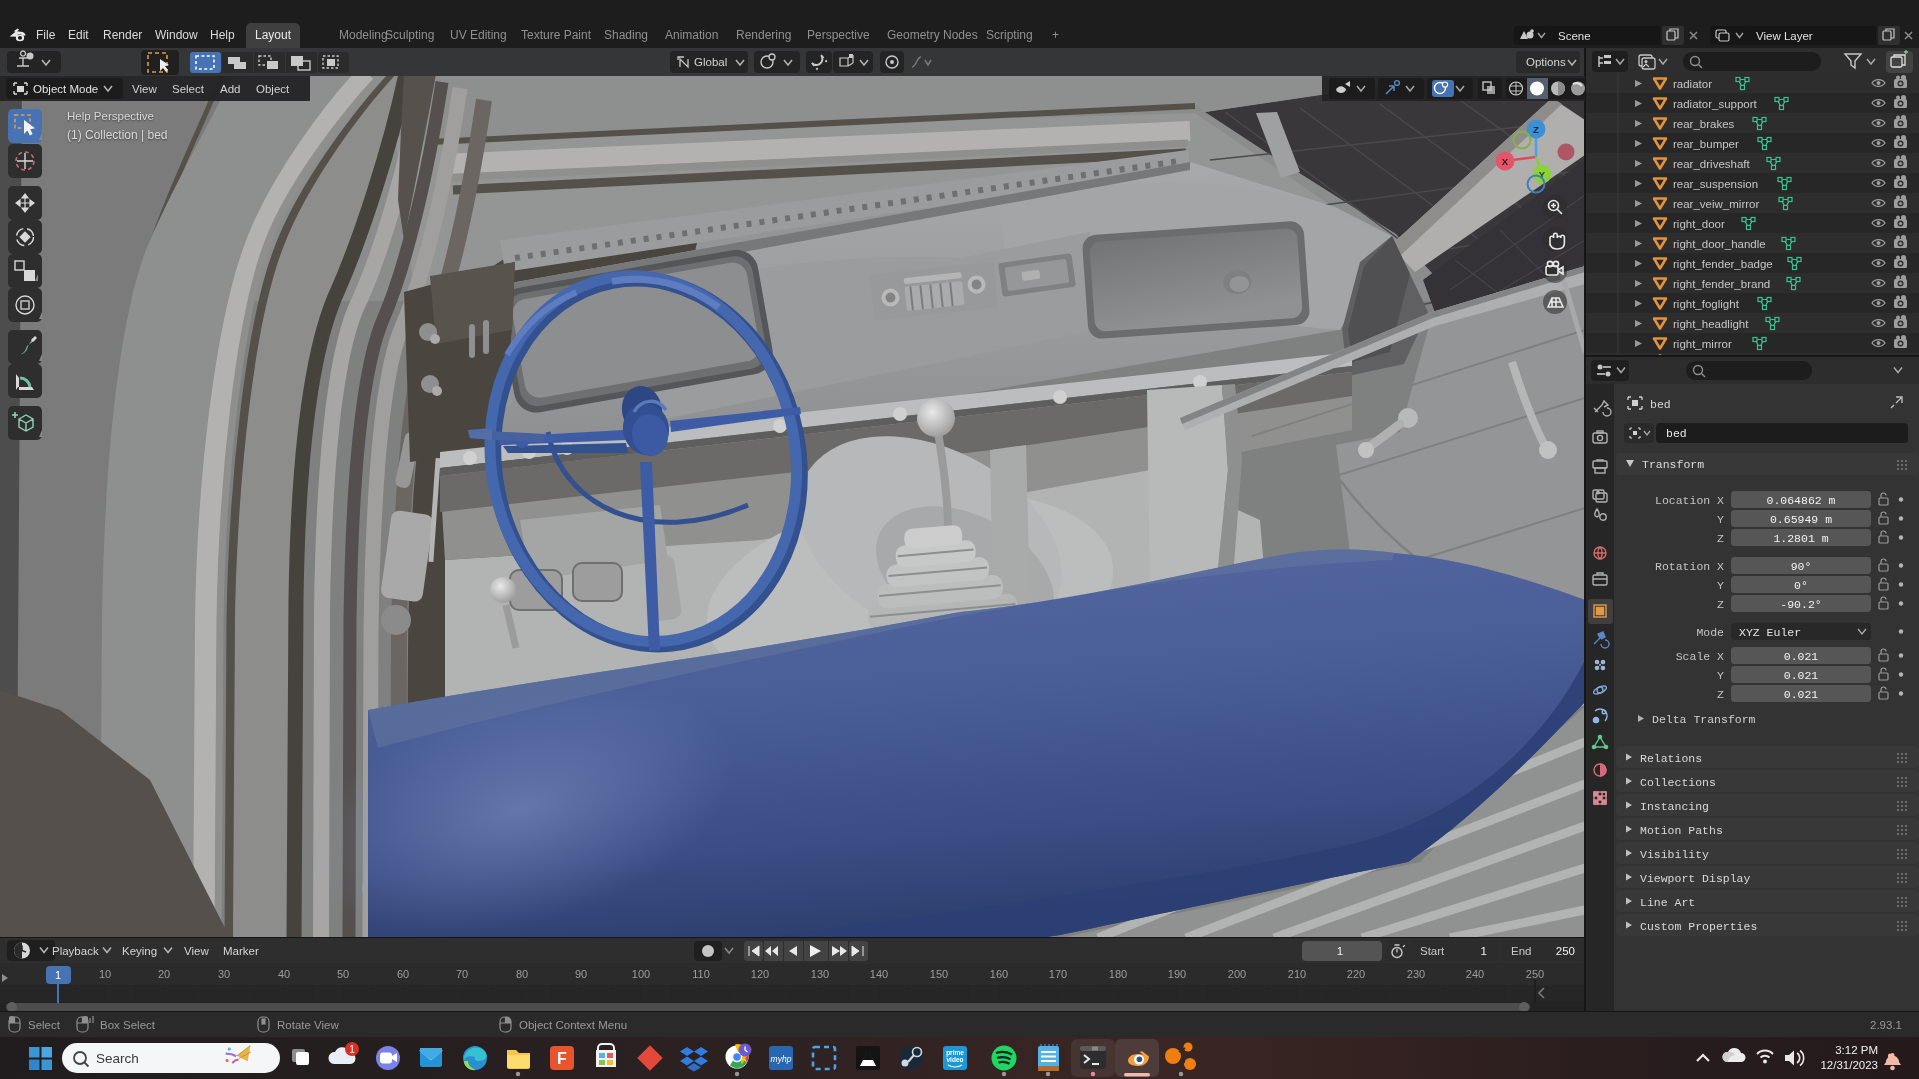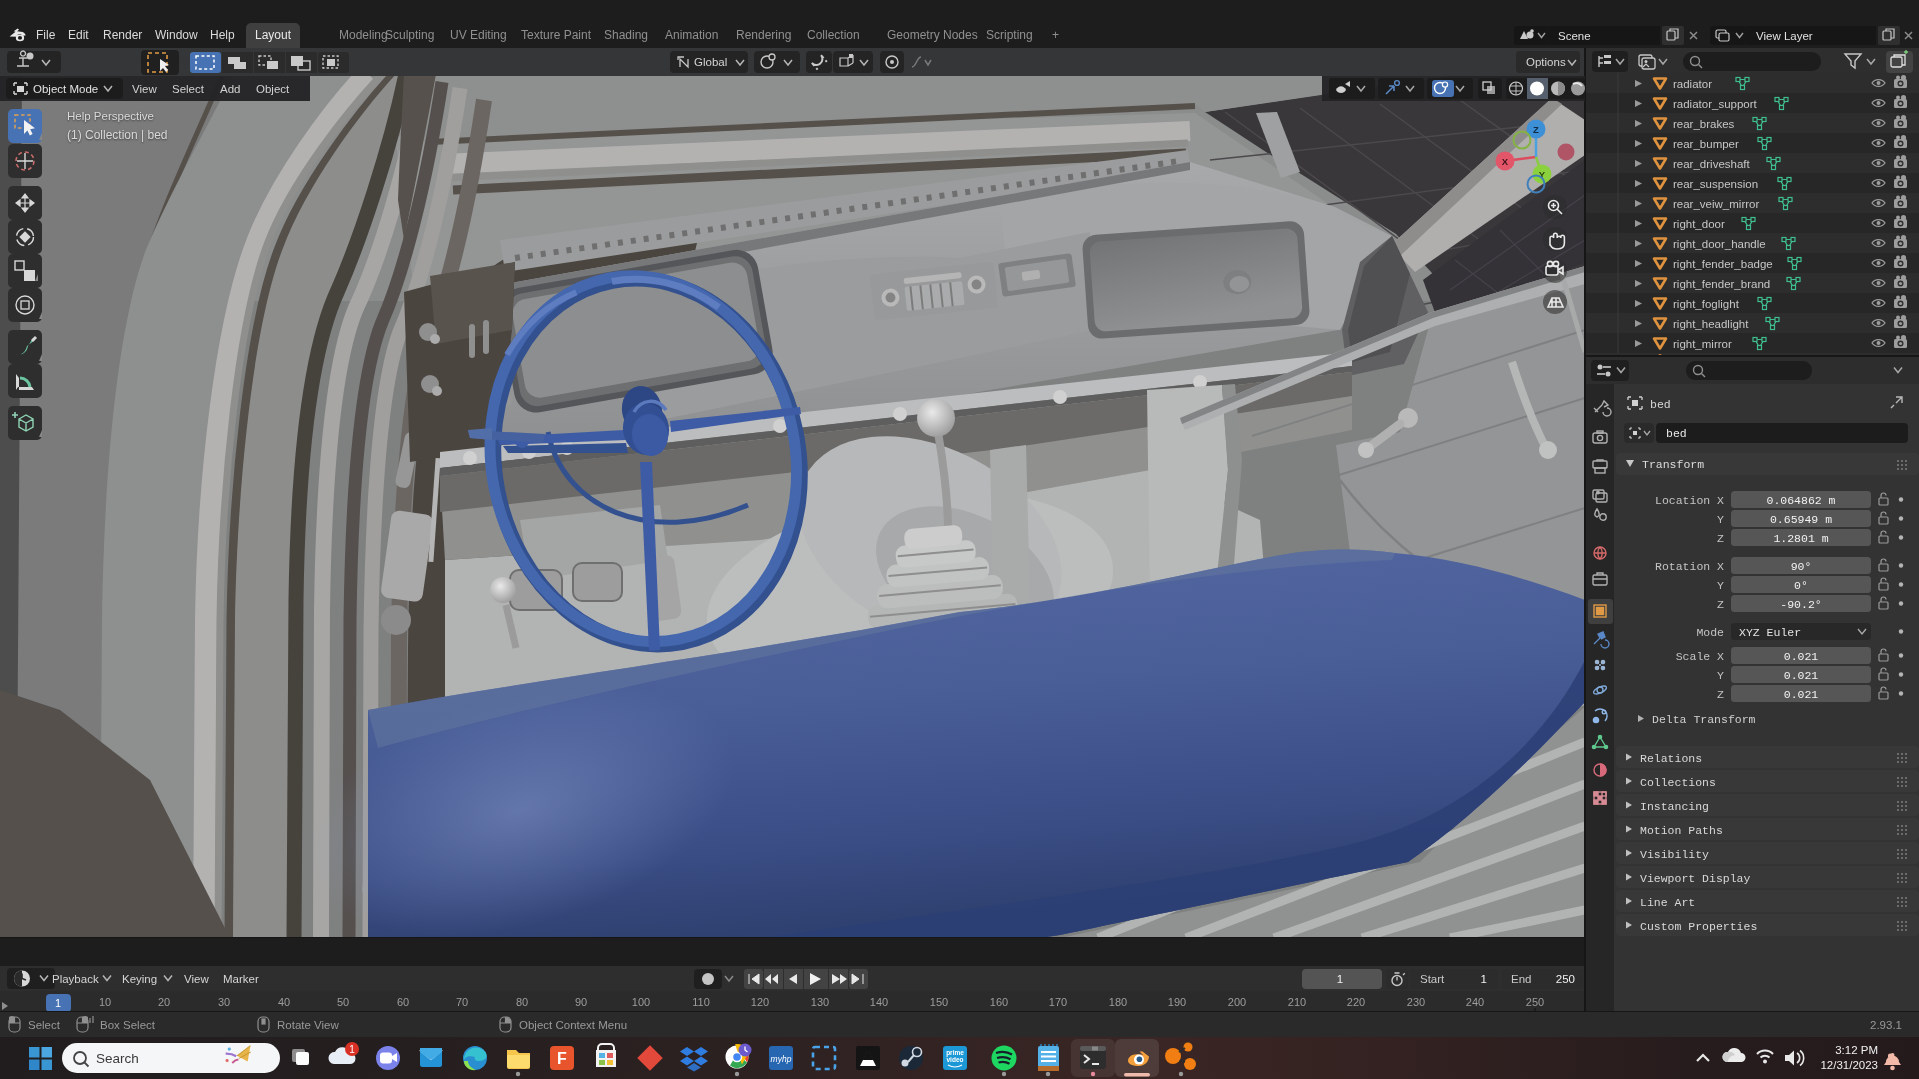--- a/index.html
+++ b/index.html
@@ -14,21 +14,21 @@
 #menubar{left:0;top:23px;width:1919px;height:25px;background:#1d1d1d;color:#d5d5d5;font-size:12px;}
 .menuitem{position:absolute;top:5px;color:#dadada;}
 .wtab{position:absolute;top:0;height:25px;line-height:25px;padding:0 9px;color:#909090;font-size:12px;}
 .wtab.active{background:#3f3f3f;color:#e8e8e8;border-radius:5px 5px 0 0;}
 
 #toolsrow{left:0;top:48px;width:1585px;height:28px;background:#353638;}
 
 #vp{left:0;top:76px;width:1585px;height:862px;background:#8b5cf6;overflow:hidden;}
 #vpheader{position:absolute;z-index:7;left:0;top:0;width:1585px;height:25px;}
 
-#timeline{left:0;top:938px;width:1585px;height:74px;background:#22c55e;margin-top:28px;}
+#timeline{left:0;top:938px;width:1585px;height:74px;background:#22c55e;}
 
 #status{left:0;top:1012px;width:1919px;height:25px;background:#2a2a2a;color:#919191;font-size:11.5px;}
 
 #taskbar{left:0;top:1037px;width:1919px;height:42px;background:linear-gradient(90deg,#211d1e 0%,#241e1f 18%,#2c2121 38%,#3a2624 60%,#332221 72%,#271c1d 88%,#241a1c 100%);}
 
 #outliner{left:1586px;top:48px;width:333px;height:384px;background:#272727;}
 #props{left:1586px;top:357px;width:333px;height:655px;background:#333333;font-family:Liberation Mono, monospace;}
 .divline{background:#161616;}
 </style>
 </head>
@@ -47,21 +47,21 @@
     <span class="menuitem" style="left:155px">Window</span>
     <span class="menuitem" style="left:210px">Help</span>
     <span class="wtab active" style="left:246px">Layout</span>
     <span class="wtab" style="left:330px">Modeling</span>
     <span class="wtab" style="left:376px">Sculpting</span>
     <span class="wtab" style="left:441px">UV Editing</span>
     <span class="wtab" style="left:512px">Texture Paint</span>
     <span class="wtab" style="left:595px">Shading</span>
     <span class="wtab" style="left:656px">Animation</span>
     <span class="wtab" style="left:727px">Rendering</span>
-    <span class="wtab" style="left:798px">Collection</span>
+    <span class="wtab" style="left:798px">Perspective</span>
     <span class="wtab" style="left:878px">Geometry Nodes</span>
     <span class="wtab" style="left:977px">Scripting</span>
     <span class="wtab" style="left:1043px">+</span>
     <svg class="abs" style="left:1514px;top:0" width="405" height="25" viewBox="0 0 405 25">
       <rect x="0" y="3" width="34" height="19" rx="3" fill="#161616"></rect>
       <path d="M6,16 l4,-8 4,8 z" fill="#c8c8c8"></path>
         <circle cx="16" cy="12" r="3.5" fill="#c8c8c8"></circle>
         <circle cx="18" cy="8" r="1.8" fill="#c8c8c8"></circle>
       <path d="M24,10 l3.5,4.5 3.5,-4.5" stroke="#a0a0a0" stroke-width="1.4" fill="none"></path>
       <rect x="34" y="3" width="112" height="19" fill="#161616"></rect>

